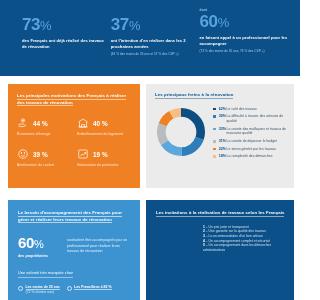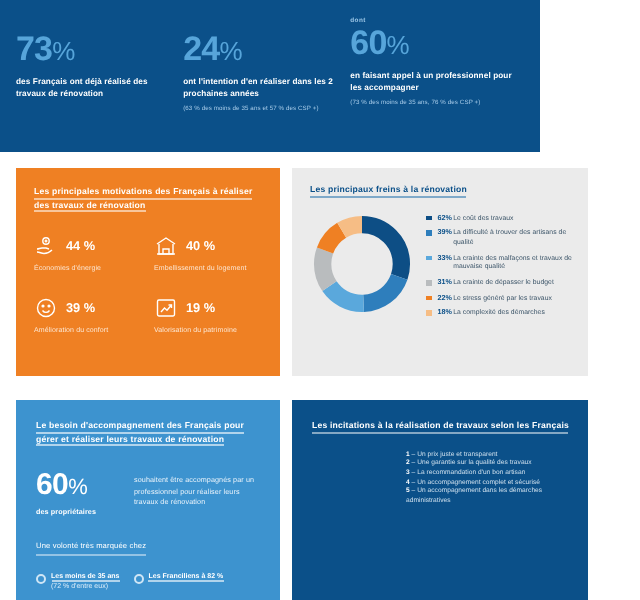--- a/index.html
+++ b/index.html
@@ -6,23 +6,23 @@
   body {
     width:300px; height:300px; overflow:hidden;
     background:#ffffff;
     font-family:"Liberation Sans", sans-serif;
     -webkit-font-smoothing:antialiased;
   }
   .page { position:relative; width:300px; height:300px; }
 
   
   .header {
-    position:absolute; left:0; top:0; width:270px; height:76px;
+    position:absolute; left:0; top:0; width:300px; height:76px;
     background:#0b5089;
-    padding:8px 10px 0 8px;
+    padding:8px 10px 0 22px;
     display:flex; gap:5px;
   }
   .hcol { flex:1; position:relative; }
   .hcol.c3 { flex:1.08; }
   .dont {
     font-size:3.2px; color:#9ec8e8; letter-spacing:.2px;
     margin-bottom:1px; font-weight:bold;
   }
   .bignum {
     font-size:17px; line-height:17px; font-weight:bold;
@@ -148,21 +148,21 @@
 
 <div class="page">
 
   <div class="header">
     <div class="hcol c1">
       <div class="bignum"><span>73</span><span class="pct">%</span></div>
       <div class="hdesc">des Français ont déjà réalisé des travaux de rénovation</div>
       <div class="hsub"></div>
     </div>
     <div class="hcol c2">
-      <div class="bignum"><span>24</span><span class="pct">%</span></div>
+      <div class="bignum"><span>37</span><span class="pct">%</span></div>
       <div class="hdesc">ont l'intention d'en réaliser dans les 2 prochaines années</div>
       <div class="hsub">(63 % des moins de 35 ans et 57 % des CSP +)</div>
     </div>
     <div class="hcol c3">
       <div class="dont">dont</div>
       <div class="bignum"><span>60</span><span class="pct">%</span></div>
       <div class="hdesc">en faisant appel à un professionnel pour les accompagner</div>
       <div class="hsub">(73 % des moins de 35 ans, 76 % des CSP +)</div>
     </div>
   </div>

